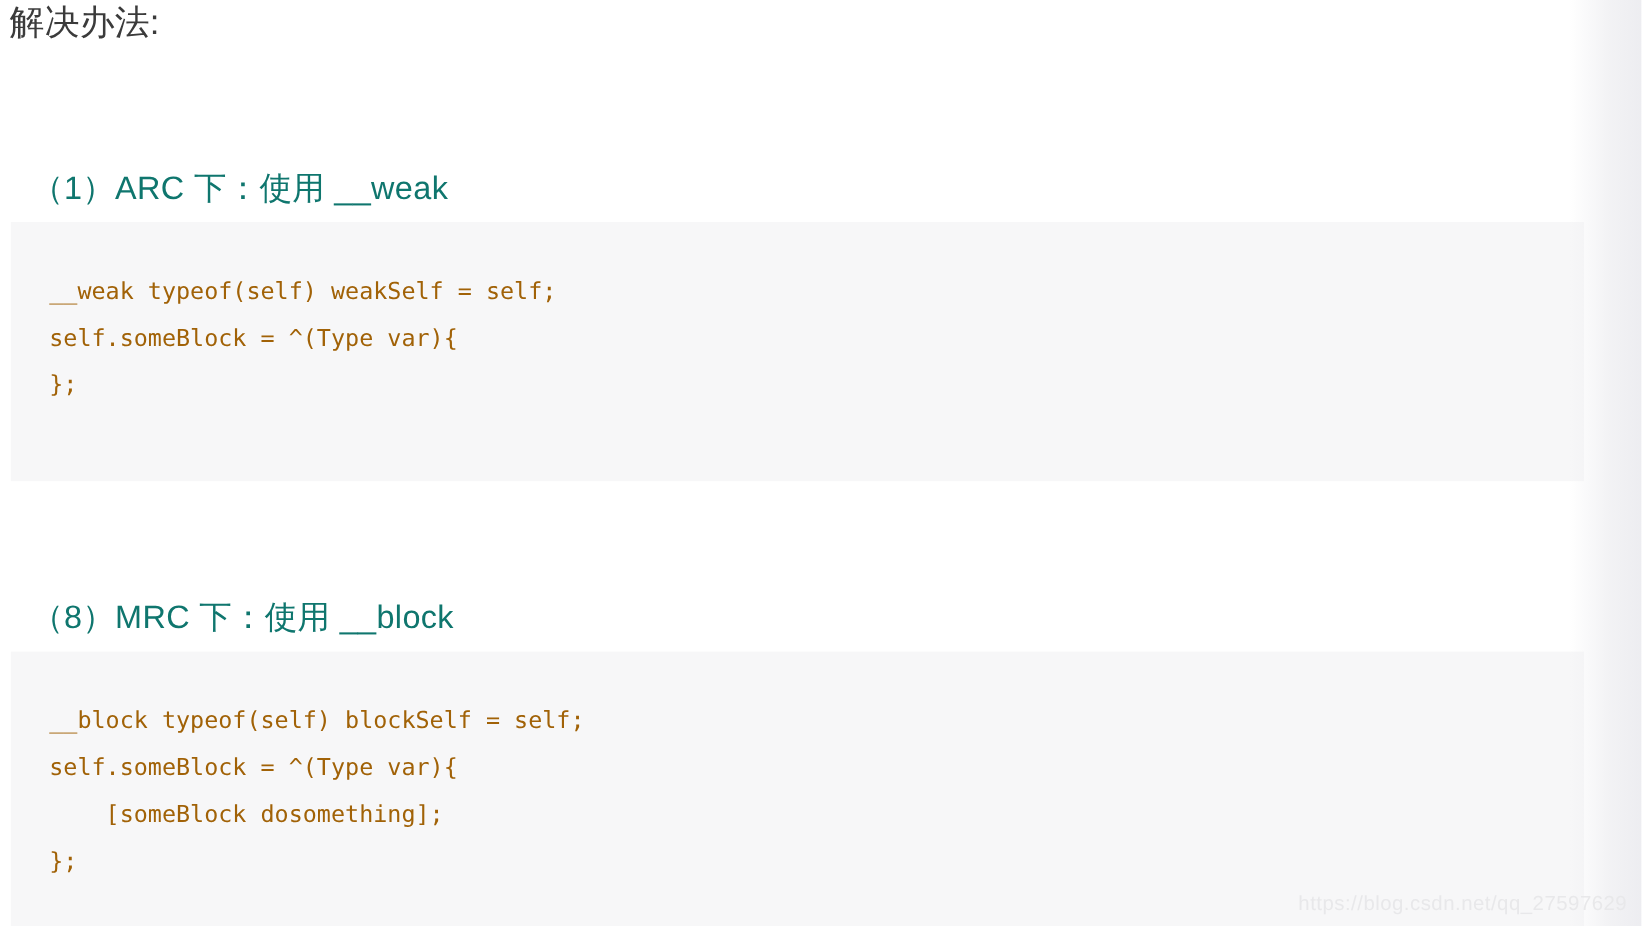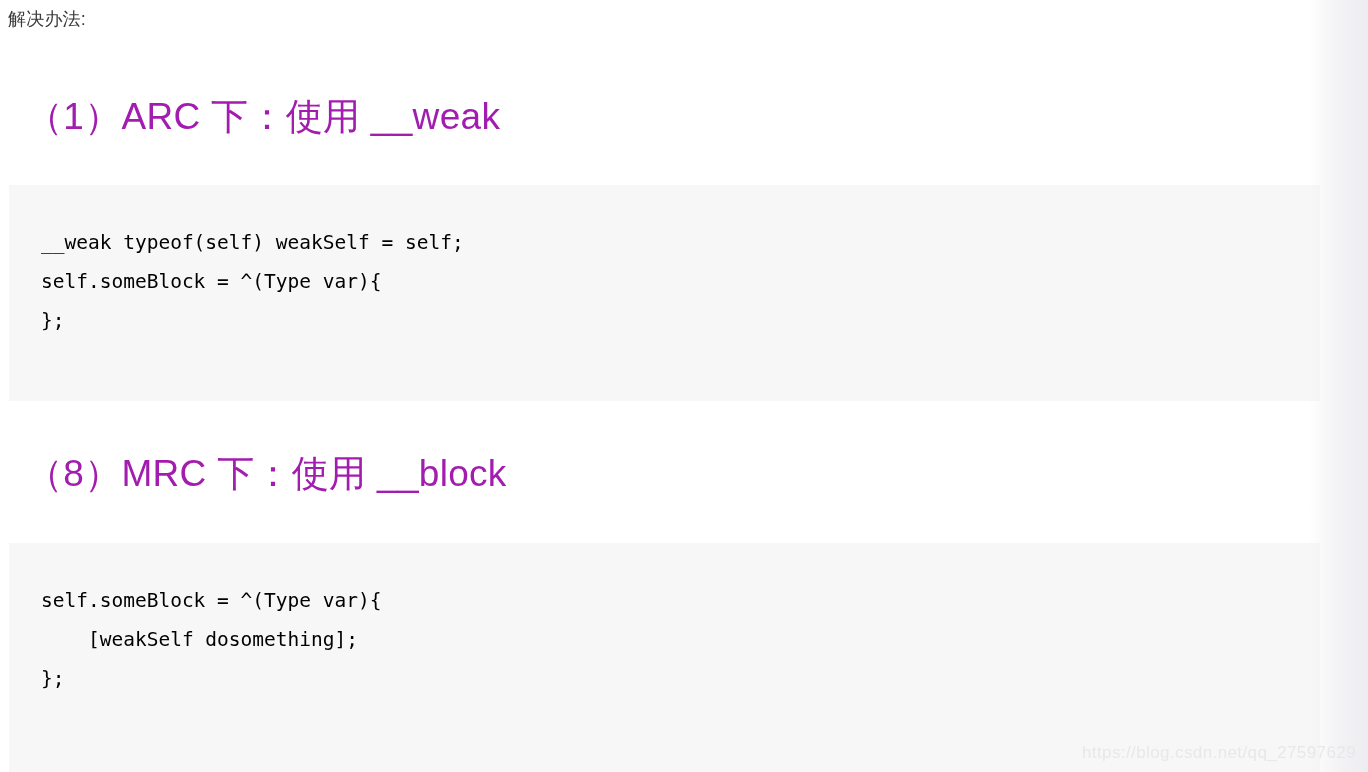--- a/index.html
+++ b/index.html
@@ -35,35 +35,36 @@
     height: 772px;
     background: linear-gradient(to right, rgba(244,244,246,0) 0%, rgba(238,238,241,0.75) 55%, rgba(236,236,240,0.95) 100%);
     pointer-events: none;
   }
 
   
   .doc-heading {
     position: absolute;
     left: 8px;
     top: 2px;
-    font-size: 18px;
+    font-size: 29px;
     line-height: 34px;
     color: #3b3b3b;
     letter-spacing: 0.2px;
     white-space: nowrap;
   }
 
   .section-heading {
     position: absolute;
     left: 26px;
-    font-size: 37px;
+    font-size: 27px;
     line-height: 38px;
-    color: #a21caf;
+    color: #0f766e;
     letter-spacing: 0.3px;
     white-space: nowrap;
+    margin-top: 40px;
   }
   #section-heading-1 { top: 98px; }
   #section-heading-2 { top: 455px; }
 
   
   .code-block {
     position: absolute;
     left: 9px;
     width: 1311px;
     background: #f7f7f8;
@@ -71,21 +72,21 @@
     padding: 38px 0 38px 0;
     overflow: hidden;
   }
   #code-block-1 { top: 185px; height: 216px; }
   #code-block-2 { top: 543px; height: 229px; }
 
   .code-line {
     font-family: "DejaVu Sans Mono", "Liberation Mono", monospace;
     font-size: 19.5px;
     line-height: 39px;
-    color: #000000;
+    color: #a16207;
     white-space: pre;
     padding-left: 32px;
     letter-spacing: 0px;
   }
 
   
   #watermark {
     position: absolute;
     right: 12px;
     bottom: 8px;
@@ -110,22 +111,23 @@
 
   <div id="code-block-1" class="code-block">
     <div class="code-line">__weak typeof(self) weakSelf = self;</div>
     <div class="code-line">self.someBlock = ^(Type var){</div>
     <div class="code-line">};</div>
   </div>
 
   <div id="section-heading-2" class="section-heading">（8）MRC 下：使用 __block</div>
 
   <div id="code-block-2" class="code-block">
+    <div class="code-line">__block typeof(self) blockSelf = self;</div>
     <div class="code-line">self.someBlock = ^(Type var){</div>
-    <div class="code-line">    [weakSelf dosomething];</div>
+    <div class="code-line">    [someBlock dosomething];</div>
     <div class="code-line">};</div>
   </div>
 
   <div id="right-edge-tint"></div>
 
   <div id="watermark">https://blog.csdn.net/qq_27597629</div>
 
 </div>
 
 </body></html>

